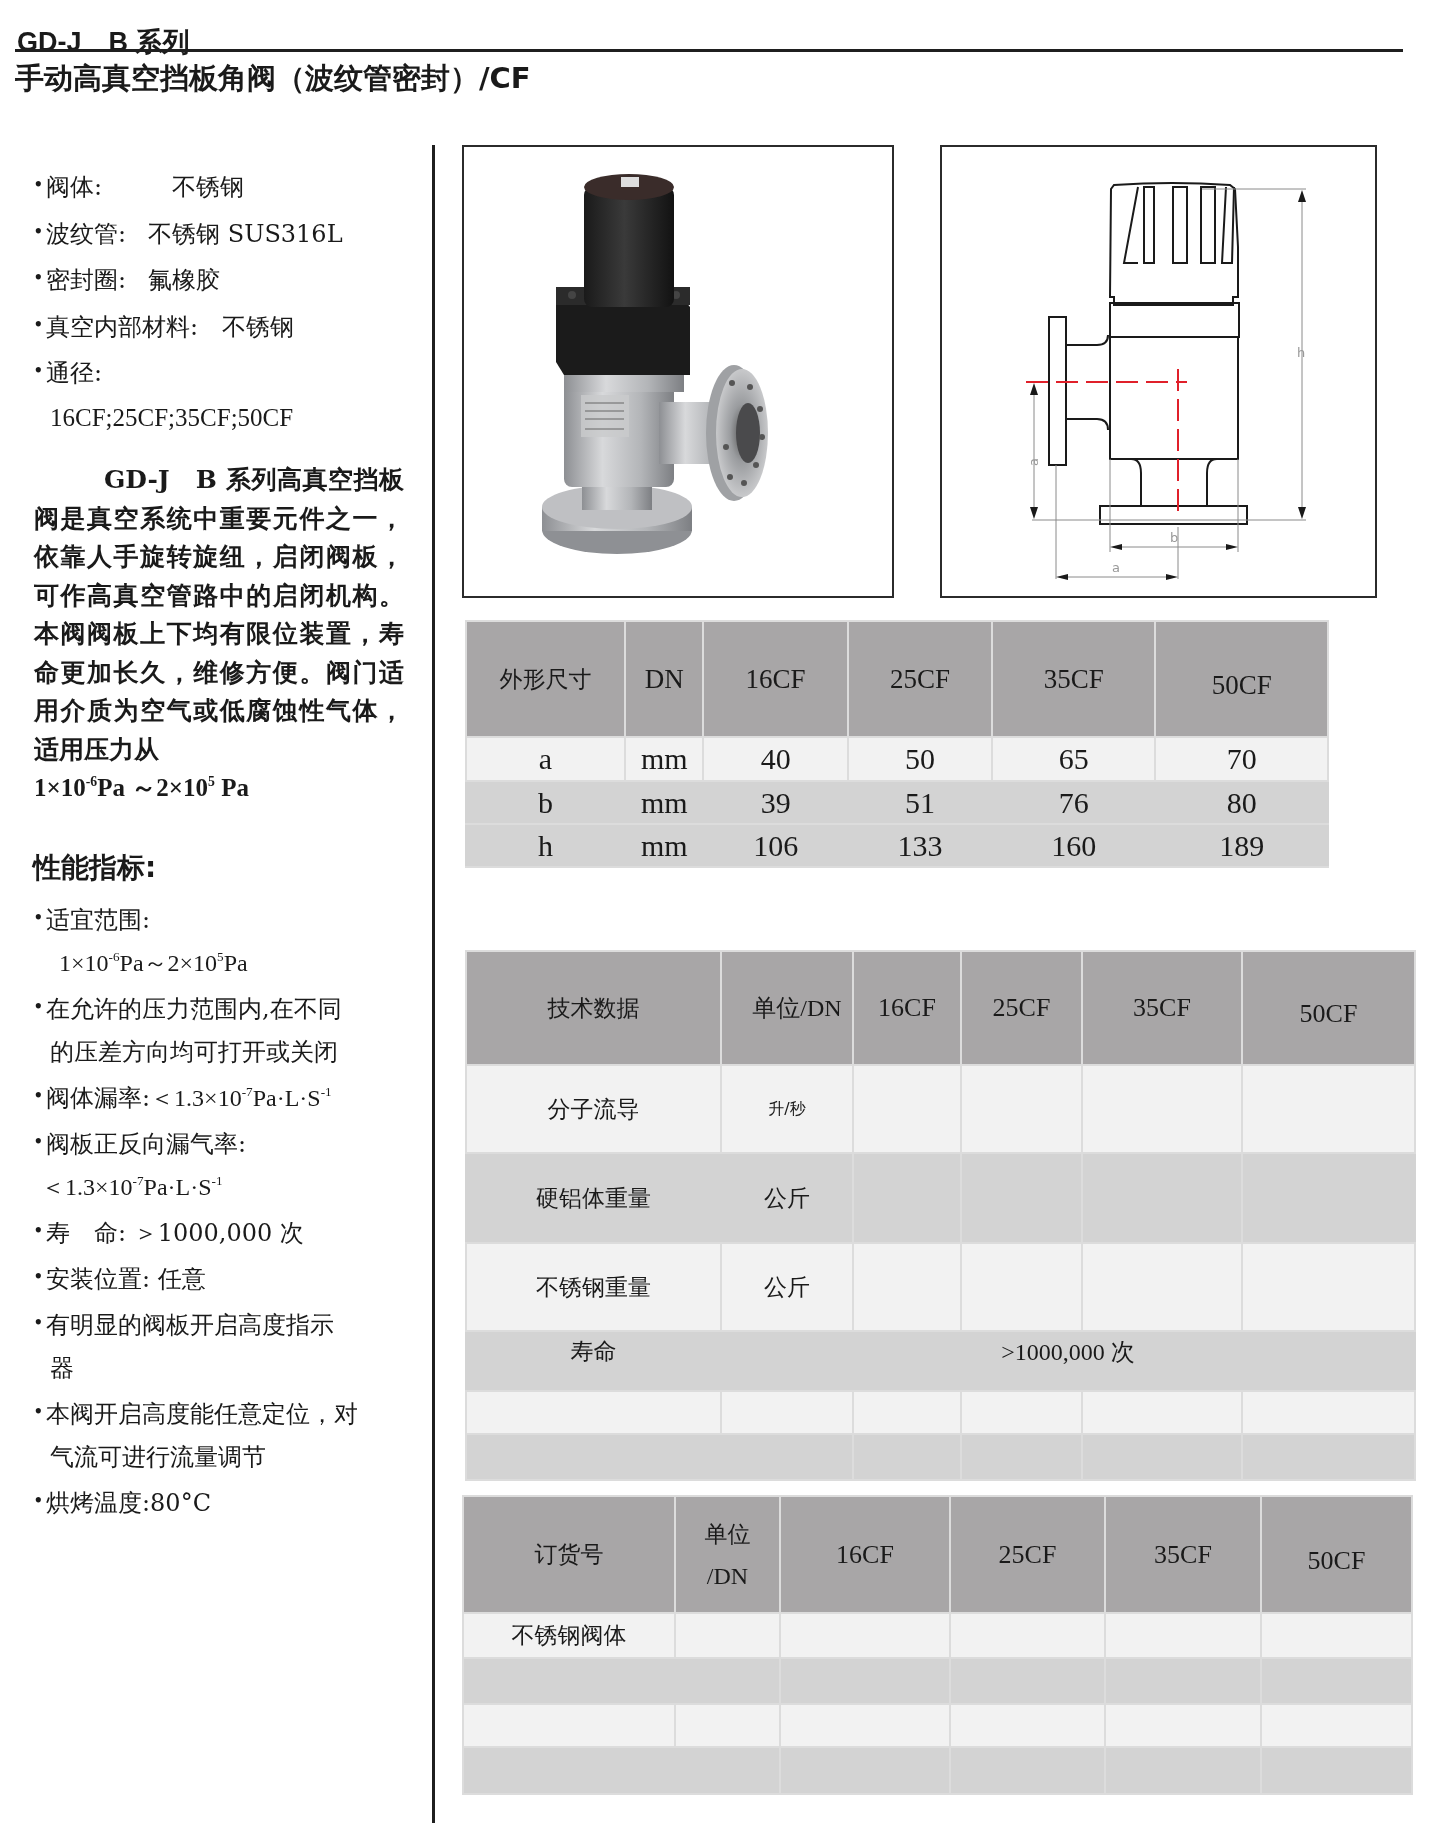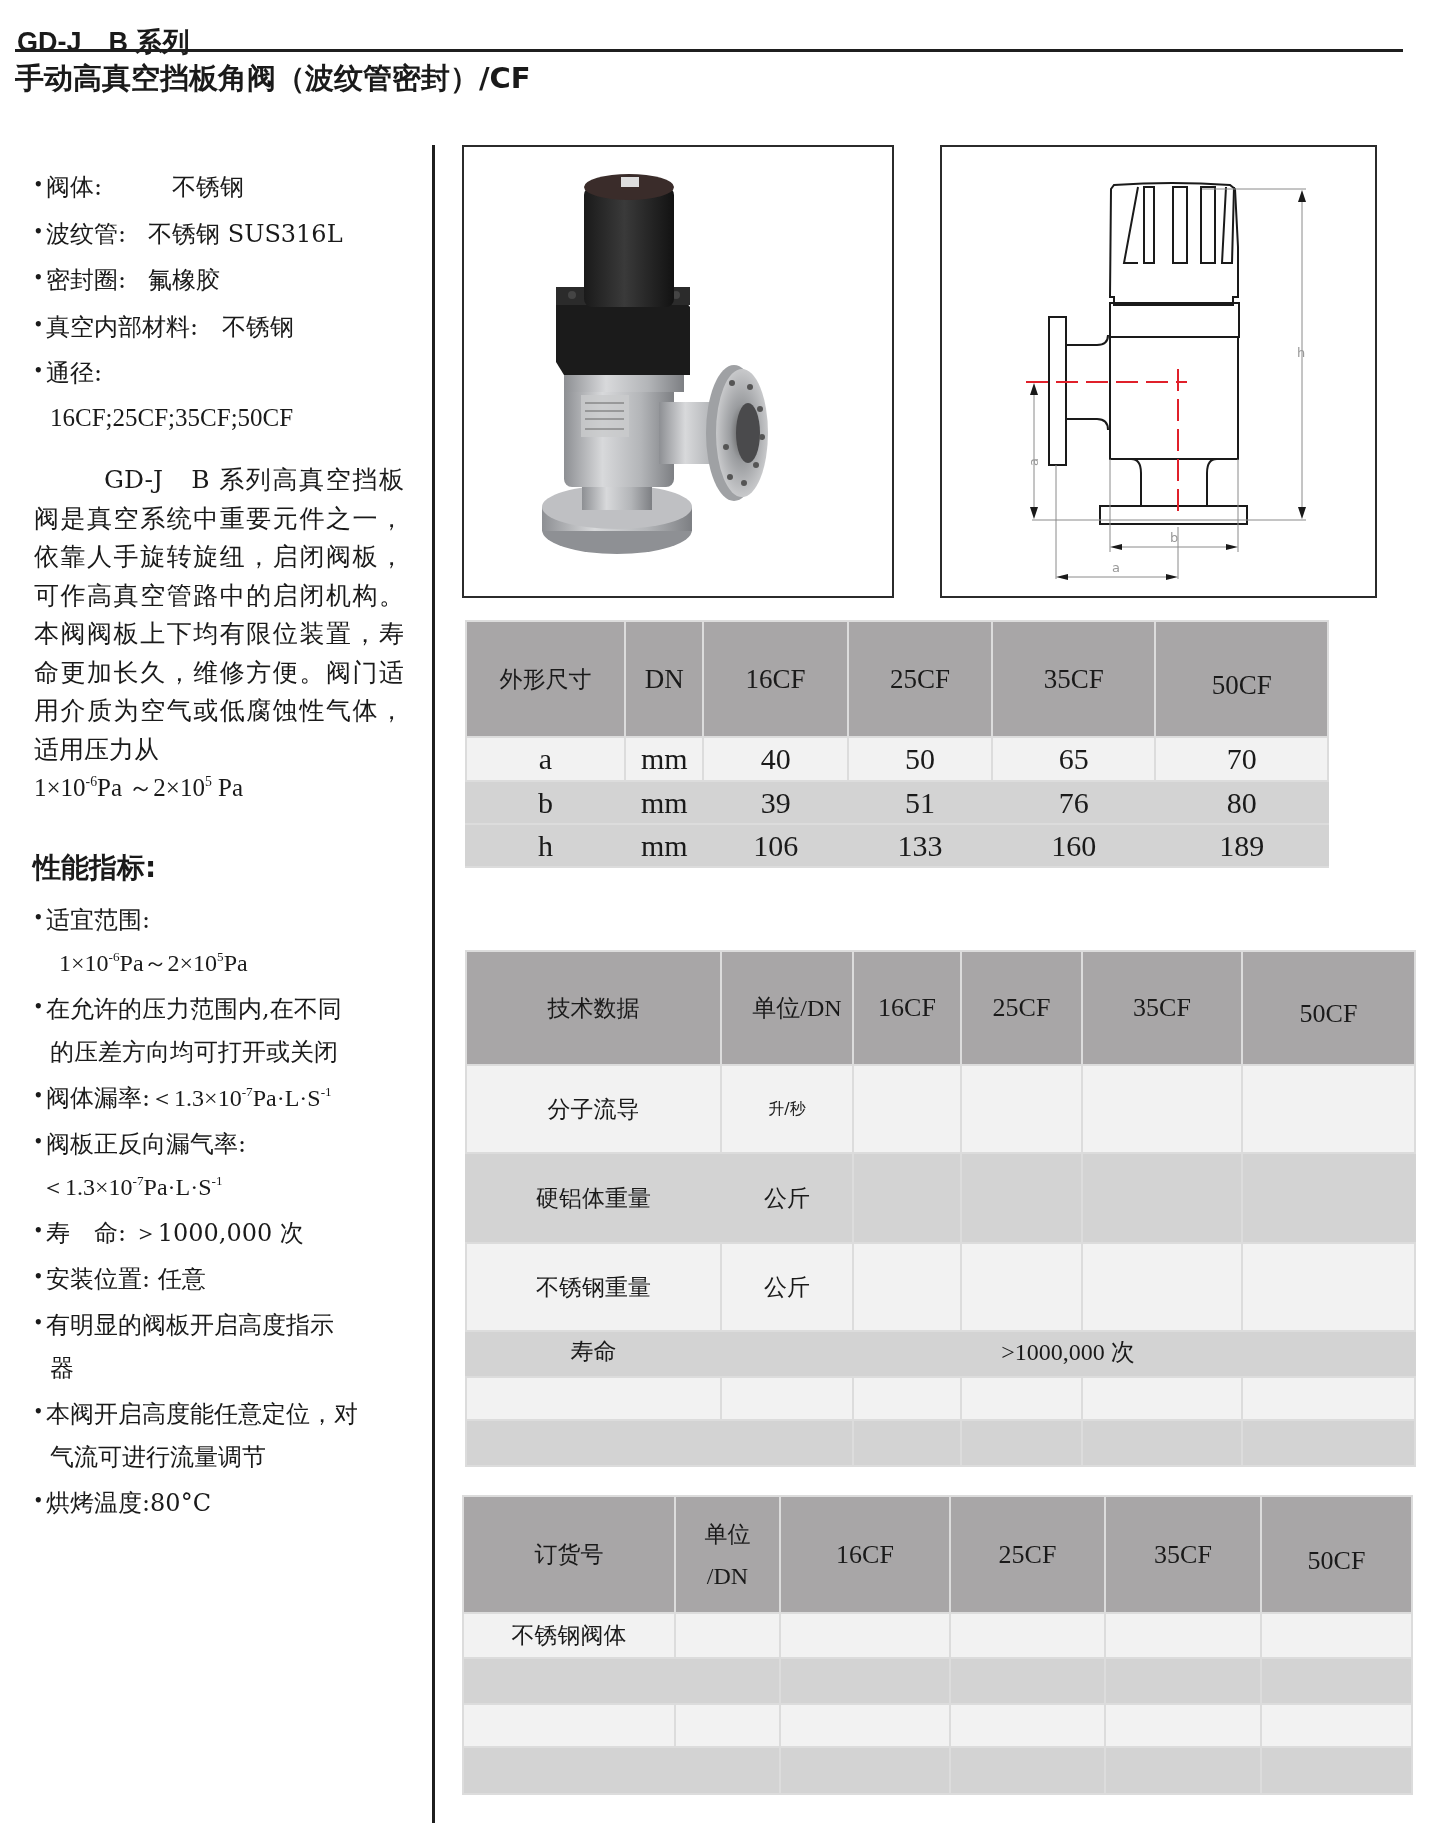--- a/index.html
+++ b/index.html
@@ -11,21 +11,21 @@
   .title-rule { left:15px; top:49px; width:1388px; height:3px; background:#1f1f1f; }
   .subtitle { left:15px; top:58px; font-family:"DejaVu Sans","Liberation Sans",sans-serif;
               font-size:29px; line-height:40px; font-weight:bold; color:#1a1a1a; }
   .vdivider { left:432px; top:145px; width:3px; height:1678px; background:#1f1f1f; }
 
   .spec-list { left:33px; top:163px; width:395px; font-size:24px; line-height:43.5px; }
   .spec-list .row { white-space:nowrap; }
   .bullet { display:inline-block; width:13px; font-size:18px; vertical-align:4px; }
   .indent { padding-left:17px; }
 
-  .desc { left:34px; top:461px; width:370px; font-size:25px; line-height:38.5px; text-align:justify; }
+  .desc { left:34px; top:461px; width:370px; font-size:25px; line-height:38.5px; text-align:justify;font-weight:bold; }
   .desc p { margin:0; text-indent:70px; }
 
   .perf-heading { left:33px; top:848px; font-family:"DejaVu Sans","Liberation Sans",sans-serif;
                   font-weight:bold; font-size:28px; line-height:40px; }
   .perf-list { left:33px; top:896px; width:395px; font-size:24px; line-height:43px; }
   .perf-list .row { white-space:nowrap; }
   sup { font-size:0.55em; vertical-align:0.75em; line-height:0; }
 
   .imgbox { border:2px solid #2b2b2b; background:#ffffff; box-sizing:border-box; }
   .photo-box { left:462px; top:145px; width:432px; height:453px; }
@@ -334,21 +334,21 @@
     <td></td>
   </tr>
   <tr class="light" style="height:88px">
     <td style="font-family:'DejaVu Sans',sans-serif;font-size:23px;">不锈钢重量</td>
     <td style="font-family:'DejaVu Sans',sans-serif;font-size:23px;">公斤</td>
     <td></td>
     <td></td>
     <td></td>
     <td></td>
   </tr>
-  <tr class="mid nolines" style="height:46px">
+  <tr class="mid nolines" style="height:60px">
     <td style="font-family:'DejaVu Sans',sans-serif;font-size:23px;vertical-align:top;padding-top:4px;">寿命</td>
     <td colspan="5" style="font-size:24px;vertical-align:top;padding-top:4px;">&gt;1000,000 次</td>
   </tr>
   <tr class="light" style="height:43px">
     <td></td>
         <td></td>
         <td></td>
         <td></td>
         <td></td>
         <td></td>

